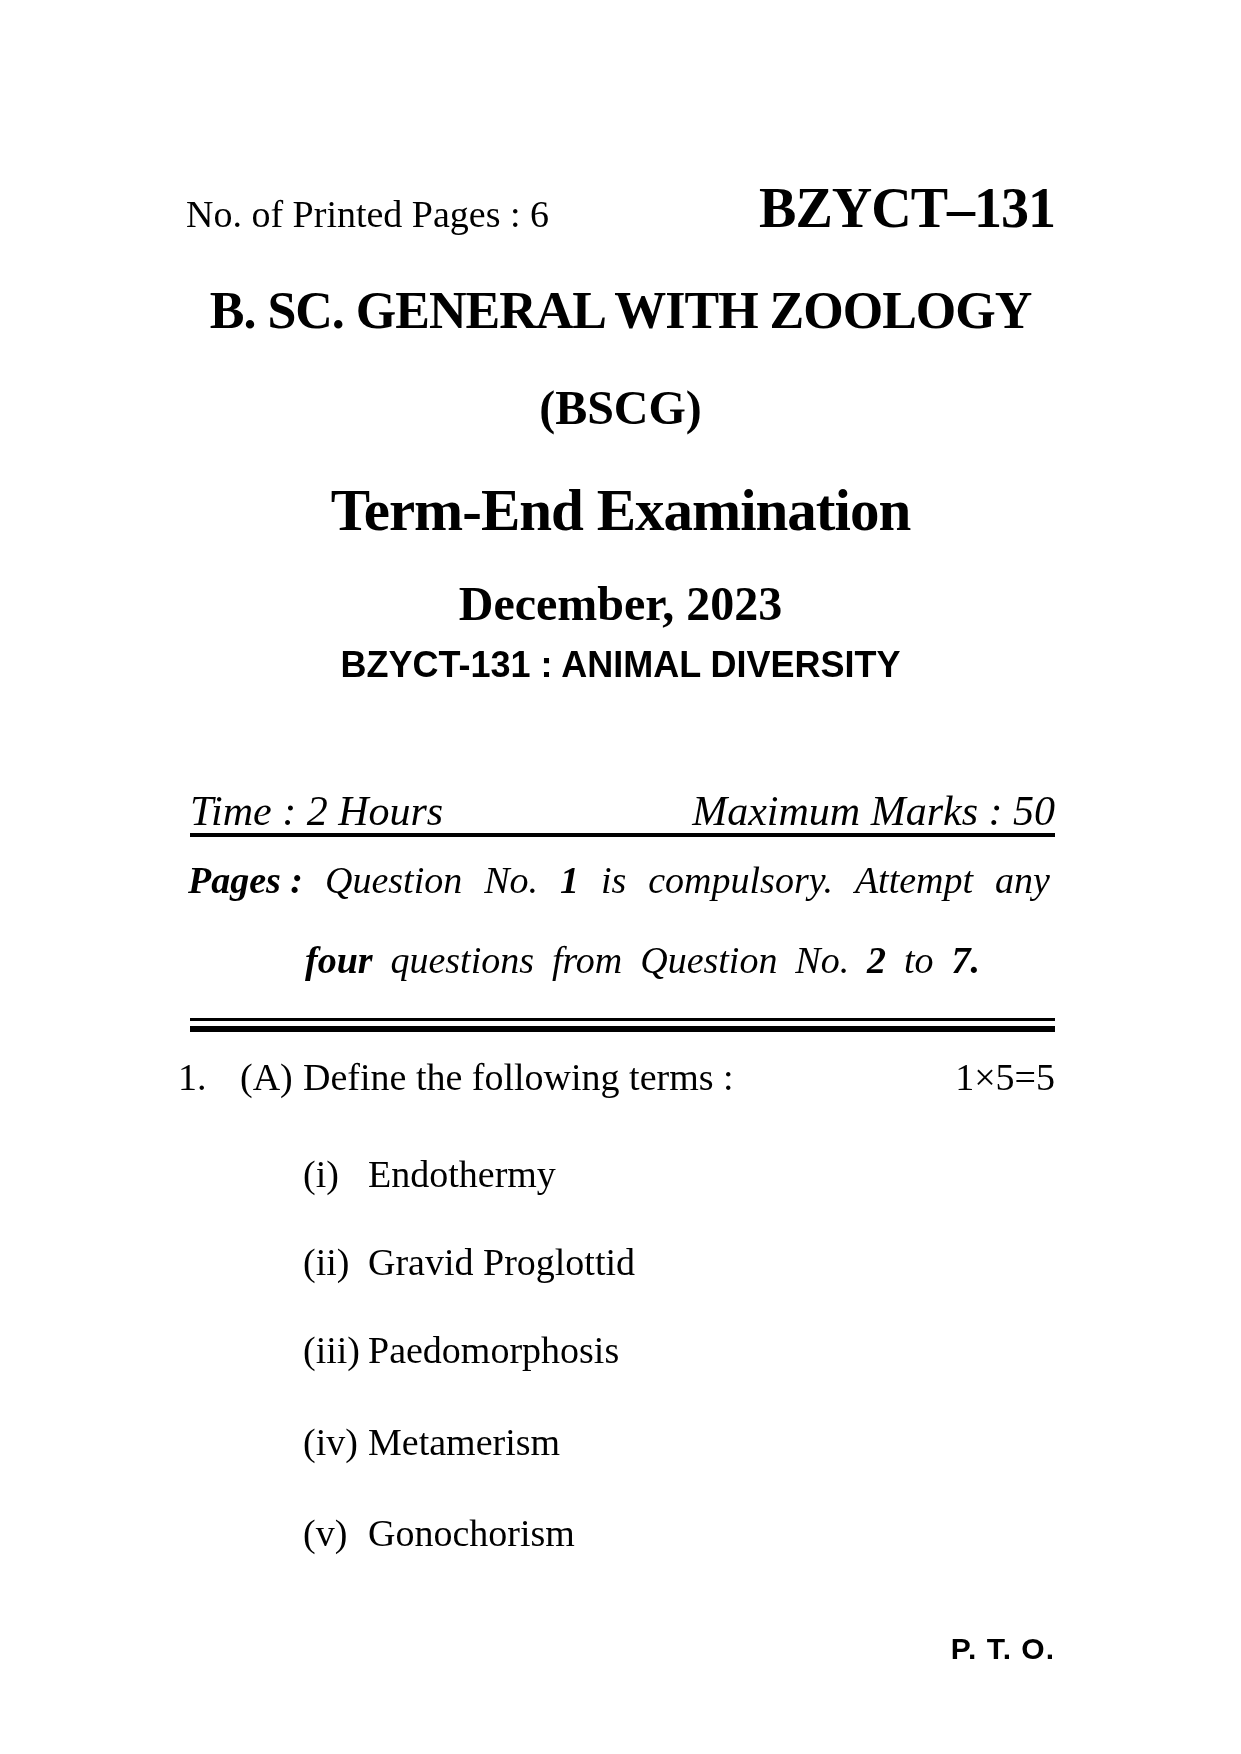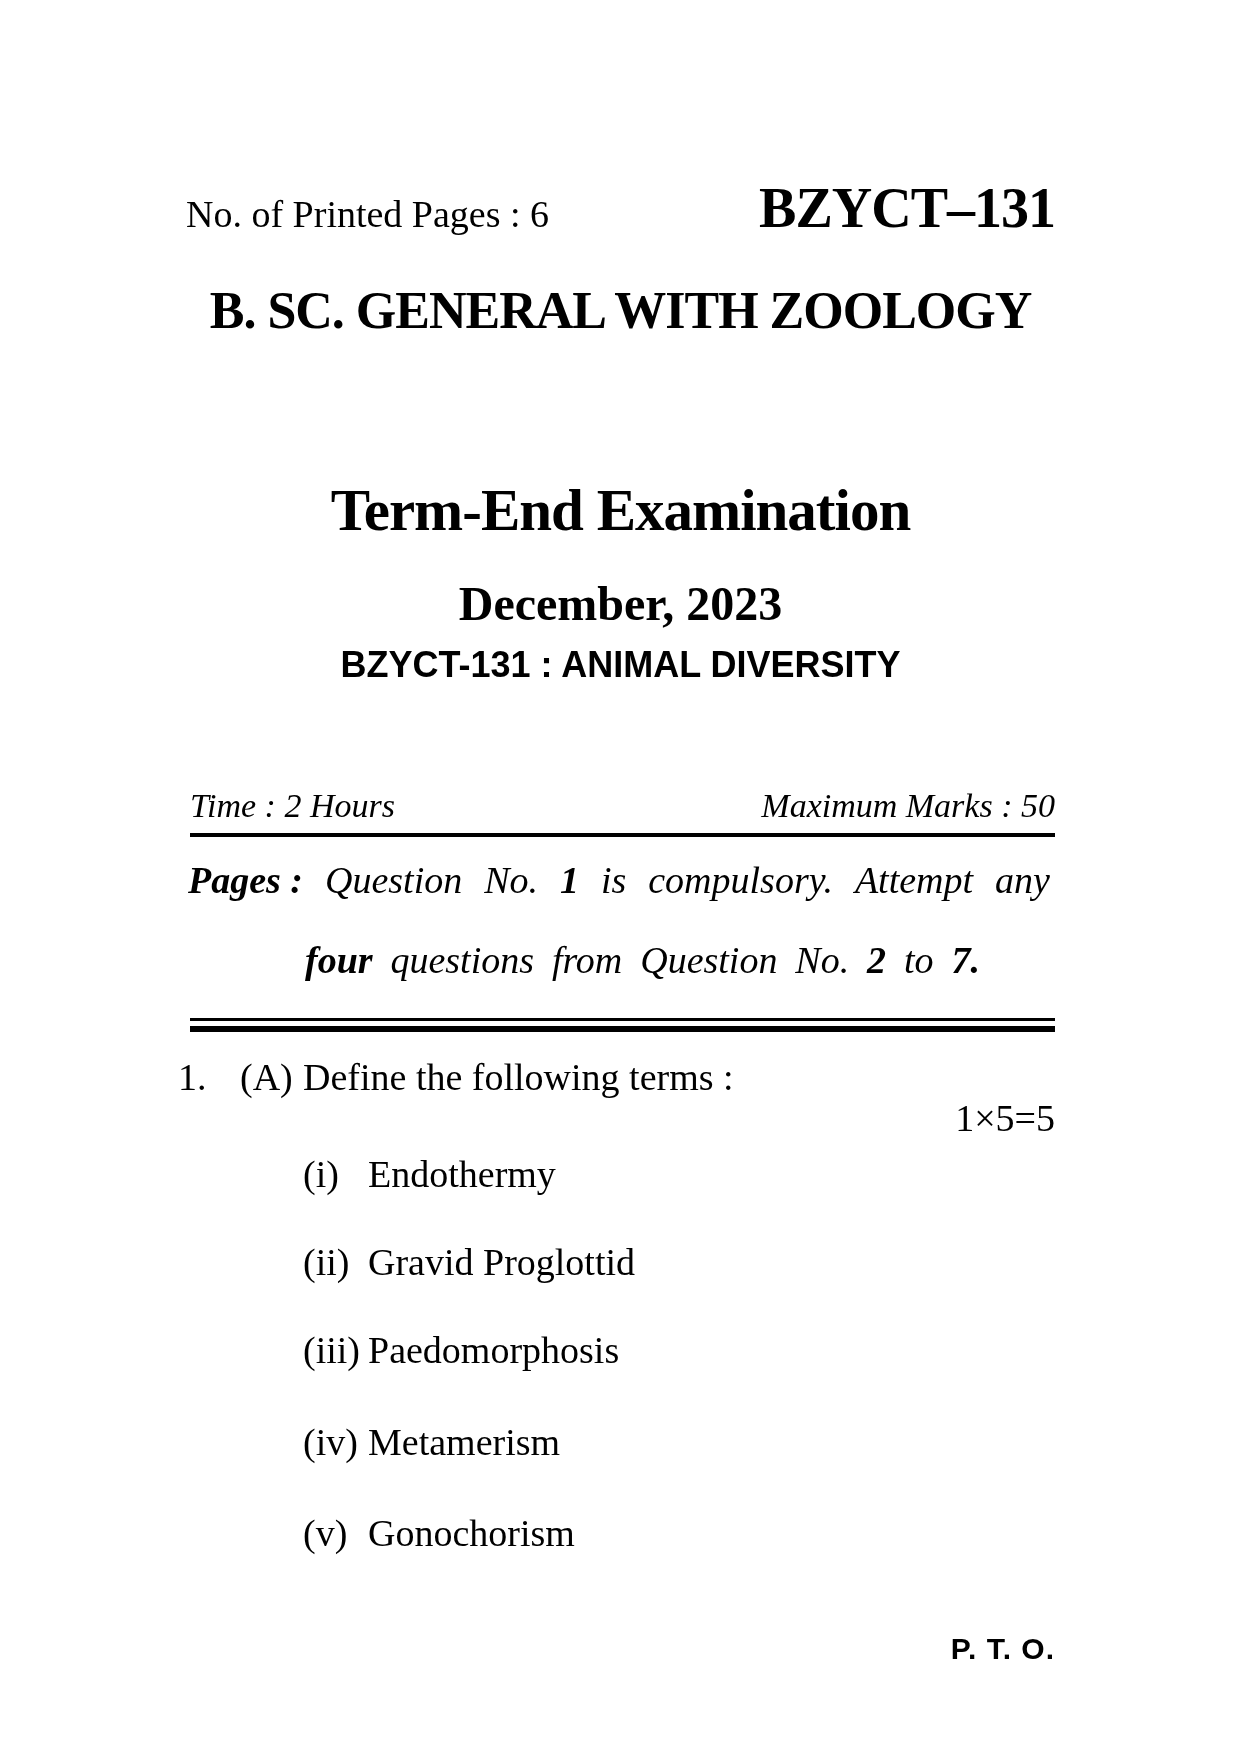--- a/index.html
+++ b/index.html
@@ -26,21 +26,21 @@
 
   .program-title { top: 282px; font-size: 52px; font-weight: bold; letter-spacing: -1px; line-height: 1.1; text-align: center; }
   .program-abbr  { top: 382px; font-size: 48px; font-weight: bold; line-height: 1.1; }
   .exam-name     { top: 478px; font-size: 59px; font-weight: bold; letter-spacing: -1px; line-height: 1.1; }
   .exam-session  { top: 578px; font-size: 48px; font-weight: bold; line-height: 1.1; }
   .subject-line  { top: 644px; font-size: 36px; font-weight: bold; line-height: 1.15; }
 
   .meta-row {
     top: 787px; left: 190px; width: 865px;
     display: flex; justify-content: space-between;
-    font-size: 34px; font-style: italic; gap: 24px;
+    font-size: 42px; font-style: italic; gap: 24px;
   }
 
   .rule-single { top: 833px; left: 190px; width: 865px; height: 4px; background: #000; }
 
   .note-line1 {
     top: 858px; left: 188px; width: 862px;
     display: flex; justify-content: space-between;
     font-size: 38px; font-style: italic;
   }
   .note-line2 {
@@ -51,40 +51,41 @@
 
   .rule-double {
     top: 1018px; left: 190px; width: 865px; height: 5px;
     border-top: 3px solid #000; border-bottom: 6px solid #000;
   }
 
   .q1-row { top: 1055px; left: 178px; width: 877px; height: 48px; font-size: 38px; }
   .q1-num    { position: absolute; left: 0; }
   .q1-part   { position: absolute; left: 62px; }
   .q1-prompt { position: absolute; left: 125px; }
-  .q1-marks  { position: absolute; right: 0; margin-top: 41px; }
+  .q1-marks  { position: absolute; right: 0; }
 
   .term-item { left: 0; width: 1241px; height: 48px; font-size: 38px; }
   .item-num  { position: absolute; left: 303px; }
   .item-term { position: absolute; left: 368px; }
 
   .pto { top: 1632px; left: 0; width: 1055px; text-align: right;
          font-size: 30px; font-weight: bold; letter-spacing: 1px; }
 </style>
 </head>
 <body>
 
 <div class="page">
 
   <div class="abs header-row">
     <span class="printed-pages">No. of Printed Pages : 6</span>
     <span class="paper-code">BZYCT–131</span>
   </div>
 
   <div class="abs center program-title">B. SC. GENERAL WITH ZOOLOGY</div>
+  <div class="abs center program-abbr">(BSCG)</div>
   <div class="abs center exam-name">Term-End Examination</div>
   <div class="abs center exam-session">December, 2023</div>
   <div class="abs center subject-line sans">BZYCT-131 : ANIMAL DIVERSITY</div>
 
   <div class="abs meta-row">
     <span>Time : 2 Hours</span>
     <span>Maximum Marks : 50</span>
   </div>
 
   <div class="abs rule-single"></div>

